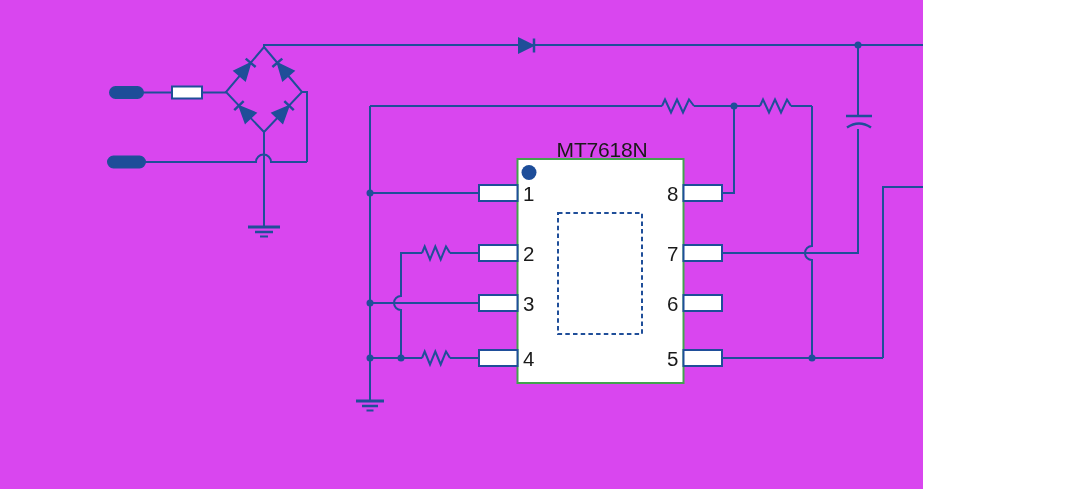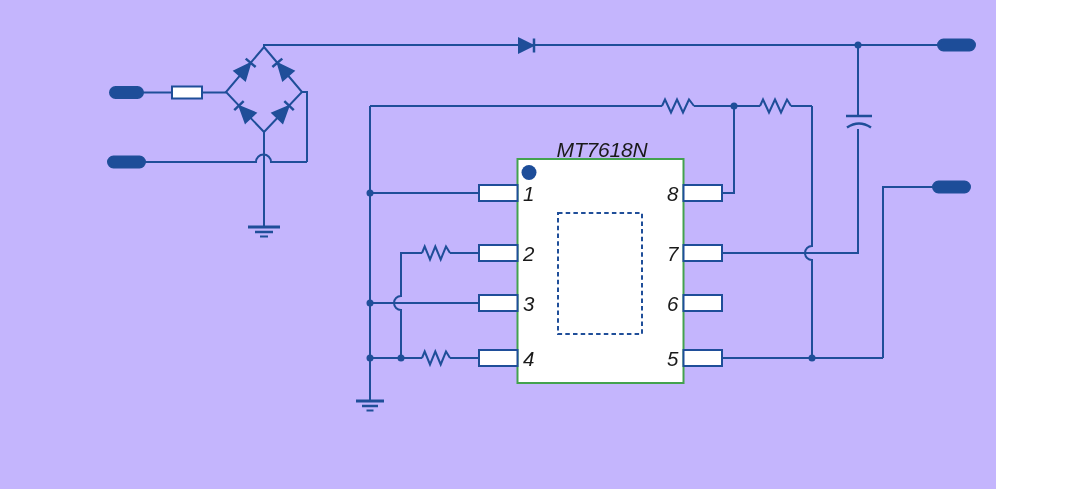--- a/index.html
+++ b/index.html
@@ -1,16 +1,16 @@
 <!DOCTYPE html>
 <html><head>
 <meta charset="utf-8">
 <style>
   html,body{margin:0;padding:0;background:#fff;}
-  .stage{position:relative;width:996px;height:489px;background:#c4b5fd;overflow:hidden;font-style:italic;}
+  .stage{position:relative;width:923px;height:489px;background:#d946ef;overflow:hidden;}
   svg{position:absolute;top:0;left:0;}
   text{font-family:"Liberation Sans",sans-serif;}
 </style>
 </head>
 <body>
 
 <div class="stage">
 <svg width="1080" height="489" viewBox="0 0 1080 489">
   <g stroke="#1f4e99" stroke-width="2" fill="none">
 

